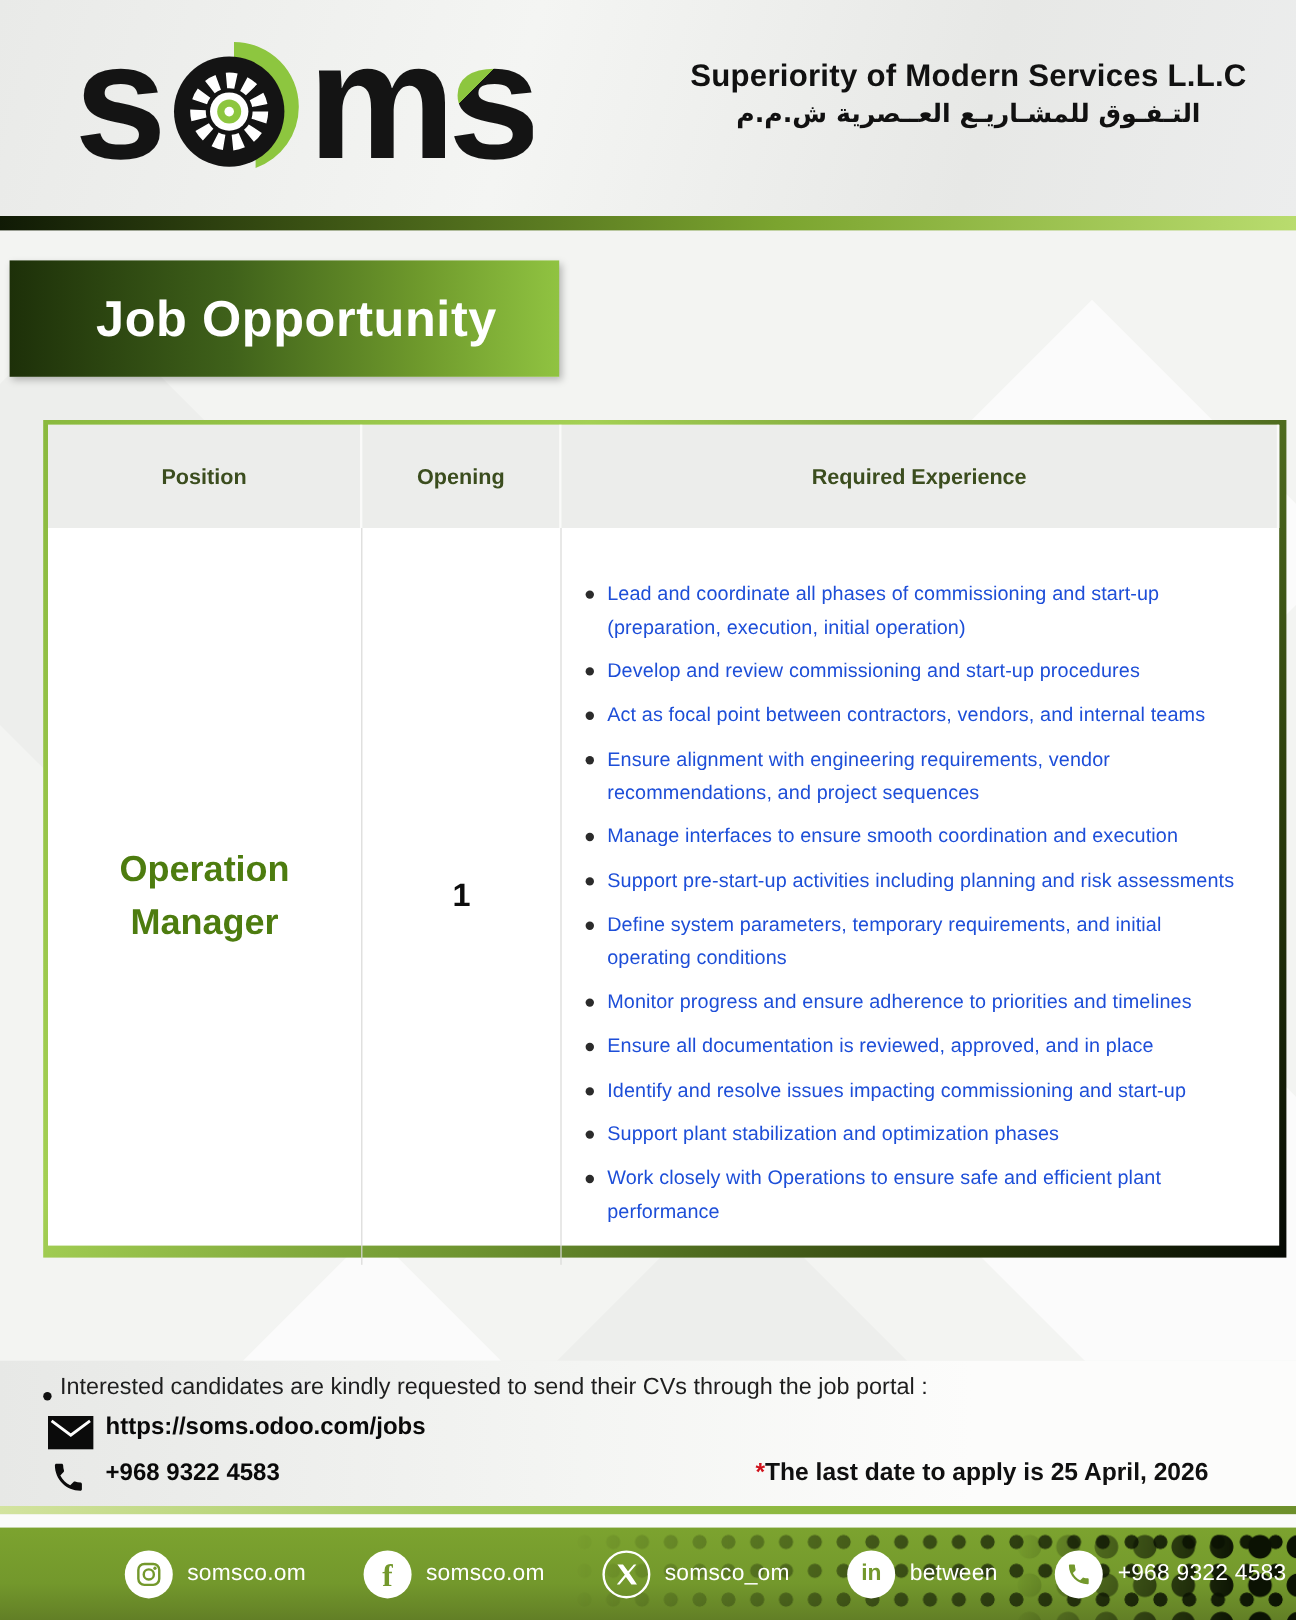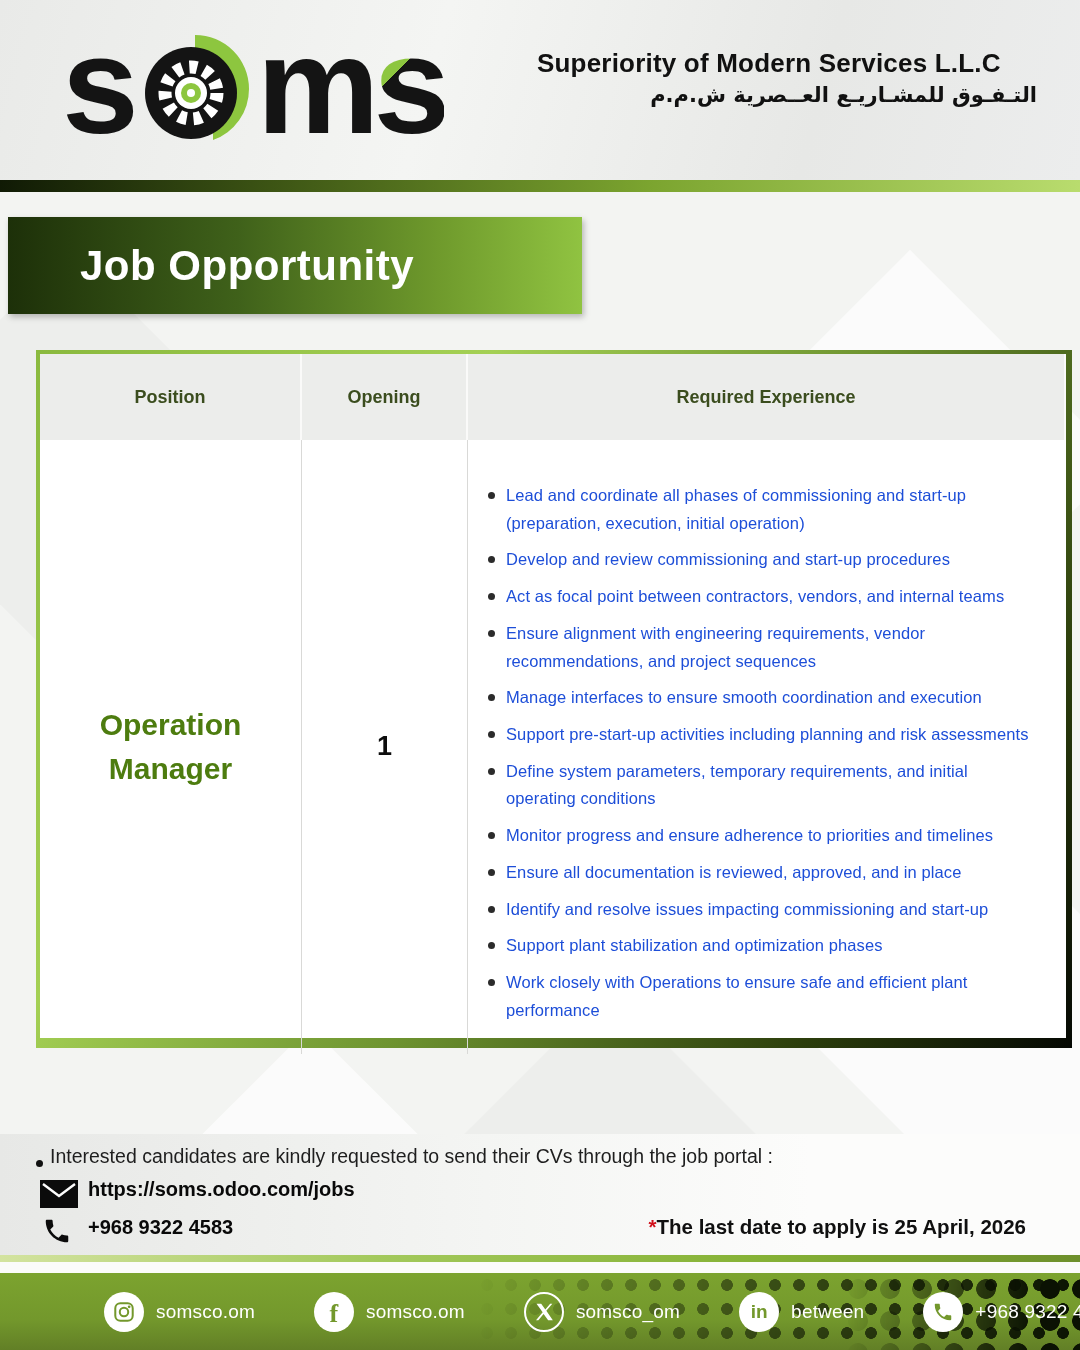--- a/index.html
+++ b/index.html
@@ -13,28 +13,28 @@
   .chev { position:absolute; background:rgba(255,255,255,.65); transform:rotate(45deg); }
   .chev.dark { background:rgba(0,0,0,.025); }
 
   
   .header { position:absolute; left:0; top:0; width:1080px; height:180px;
     background:linear-gradient(105deg,#e9eae8 0%,#f4f5f3 40%,#e7e8e6 75%,#eceded 100%); }
   .logo { position:absolute; left:62px; top:10px; height:150px; display:flex; align-items:center; }
   .logo-letter { font-weight:700; font-size:138px; letter-spacing:-6px; color:#141414; line-height:1; }
   .logo-letter.last { background:linear-gradient(135deg,#8dc63f 38%,#141414 38%); -webkit-background-clip:text; background-clip:text; color:transparent; }
   .logo-gear { width:120px; height:120px; margin:0 2px; position:relative; top:4px; }
-  .hdr-company { position:absolute; right:43px; top:48px; width:500px; }
+  .hdr-company { position:absolute; right:23px; top:48px; width:500px; text-align:center; }
   .hdr-company .en { font-size:26px; font-weight:700; color:#111; letter-spacing:.2px; }
   .hdr-company .ar { font-family:"DejaVu Sans", sans-serif; direction:rtl; font-size:21px; font-weight:700; color:#111; margin-top:4px; }
   .hdr-divider { position:absolute; left:0; top:180px; width:1080px; height:12px;
     background:linear-gradient(to right,#101a05 0%,#3c5414 25%,#7ba42f 60%,#b9dc6e 100%); }
 
   
-  .banner { position:absolute; left:8px; top:217px; width:574px; height:97px;
+  .banner { position:absolute; left:8px; top:217px; width:458px; height:97px;
     background:linear-gradient(to right,#1d3009 0%,#3f611a 40%,#6f9a2c 75%,#90c341 100%);
     display:flex; align-items:center; box-shadow:2px 3px 6px rgba(0,0,0,.25); }
   .banner-title { color:#fff; font-size:42px; font-weight:700; padding-left:72px; letter-spacing:.5px; }
 
   
   .tbl-wrap { position:absolute; left:36px; top:350px; width:1036px; height:698px;
     padding:4px 6px 10px 4px;
     background:linear-gradient(125deg,#8ab93e 0%,#a4d054 30%,#6e9430 55%,#2c3e0c 82%,#050803 100%); }
   .tbl { width:100%; height:100%; background:#fff; display:grid;
     grid-template-columns:262px 166px 1fr; grid-template-rows:86px 1fr; }
@@ -55,41 +55,41 @@
     border-radius:50%; background:#2b2b2b; }
 
   
   .apply { position:absolute; left:0; top:1134px; width:1080px; height:121px;
     background:linear-gradient(to right,#e7e8e6 0%,#f4f5f3 45%,#fcfcfb 75%); }
   .apply-intro { position:absolute; left:50px; top:11px; font-size:19.5px; color:#1e1e1e; }
   .intro-dot { position:absolute; left:36px; top:26px; width:7px; height:7px; border-radius:50%; background:#111; }
   .apply-row-icon { position:absolute; }
   .apply-url { position:absolute; left:88px; top:44px; font-size:20px; font-weight:700; color:#090909; }
   .apply-phone { position:absolute; left:88px; top:82px; font-size:20px; font-weight:700; color:#090909; }
-  .deadline { position:absolute; right:54px; top:81px; font-size:20.5px; font-weight:700; color:#101010; }
+  .deadline { position:absolute; right:73px; top:81px; font-size:20.5px; font-weight:700; color:#101010; }
   .deadline .star { color:#d0111b; }
 
   .apply-divider { position:absolute; left:0; top:1255px; width:1080px; height:7px;
     background:linear-gradient(to right,#d3e39f 0%,#a3c95c 35%,#86b236 70%,#6d8f2b 100%); }
   .apply-white { position:absolute; left:0; top:1262px; width:1080px; height:11px; background:#fbfbfa; }
 
   
   .footer { position:absolute; left:0; top:1273px; width:1080px; height:77px;
     background:linear-gradient(to bottom,#7ca32f 0%,#73982c 60%,#627f26 100%); overflow:hidden; }
   .dots1 { position:absolute; right:0; top:0; bottom:0; width:56%;
     background-image:radial-gradient(circle,#0b1203 33%,transparent 36%);
     background-size:24px 24px;
     -webkit-mask-image:linear-gradient(to right,transparent 0%,rgba(0,0,0,.55) 45%,#000 100%);
     mask-image:linear-gradient(to right,transparent 0%,rgba(0,0,0,.55) 45%,#000 100%); }
   .dots2 { position:absolute; right:0; top:0; bottom:0; width:22%;
     background-image:radial-gradient(circle,#0b1203 42%,transparent 45%);
     background-size:32px 32px;
     -webkit-mask-image:linear-gradient(to right,transparent,#000 80%);
     mask-image:linear-gradient(to right,transparent,#000 80%); }
-  .foot-items { position:absolute; inset:0; display:flex; align-items:center; padding-left:104px; gap:31px; }
+  .foot-items { position:absolute; inset:0; display:flex; align-items:center; padding-left:104px; gap:20px; }
   .foot-item { display:flex; align-items:center; gap:12px; margin-right:28px; }
   .foot-label { color:#fff; font-size:19px; letter-spacing:.2px; white-space:nowrap; }
   .circ { width:40px; height:40px; border-radius:50%; display:flex; align-items:center; justify-content:center; flex:0 0 auto; }
   .circ.fill { background:#fff; }
   .circ.ring { border:2.5px solid #fff; }
   .circ .txt { font-weight:700; color:#73982c; }
 </style>
 </head>
 <body>
 

